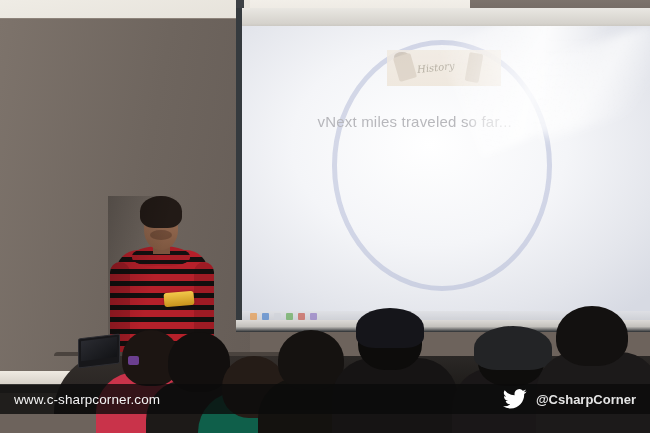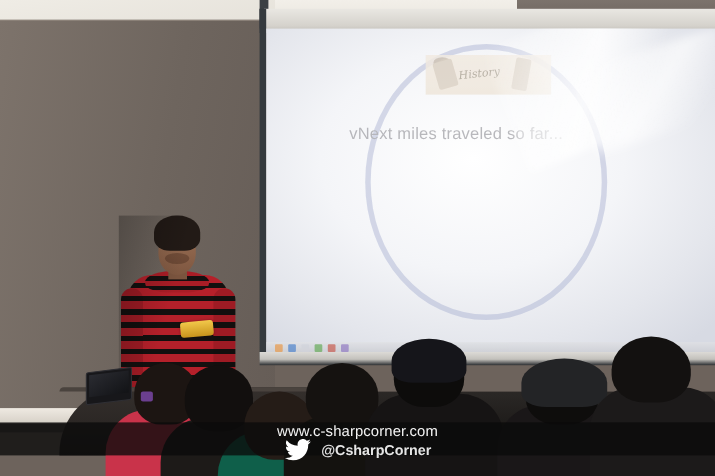--- a/index.html
+++ b/index.html
@@ -230,21 +230,20 @@
   
   .head{ position:absolute; border-radius:50% 50% 42% 42%; }
   .shoulders{ position:absolute; border-radius:40px 40px 0 0; }
 
   
   .watermark{
     position:absolute; left:0; bottom:19px; width:100%; height:30px;
     background:rgba(10,10,10,.78);
     display:flex; align-items:center; justify-content:space-between;
     padding:0 14px;
-    flex-direction:column;
   }
   .wm-url{
     color:#f3f3f3; font-size:13.5px; letter-spacing:.1px;
     font-family:"Liberation Sans", sans-serif;
   }
   .wm-right{ display:flex; align-items:center; gap:8px; }
   .wm-handle{ color:#e5e5e5; font-size:13px;font-weight:bold; }
   .bird{ width:26px; height:20px; display:block; }
 </style>
 </head>

